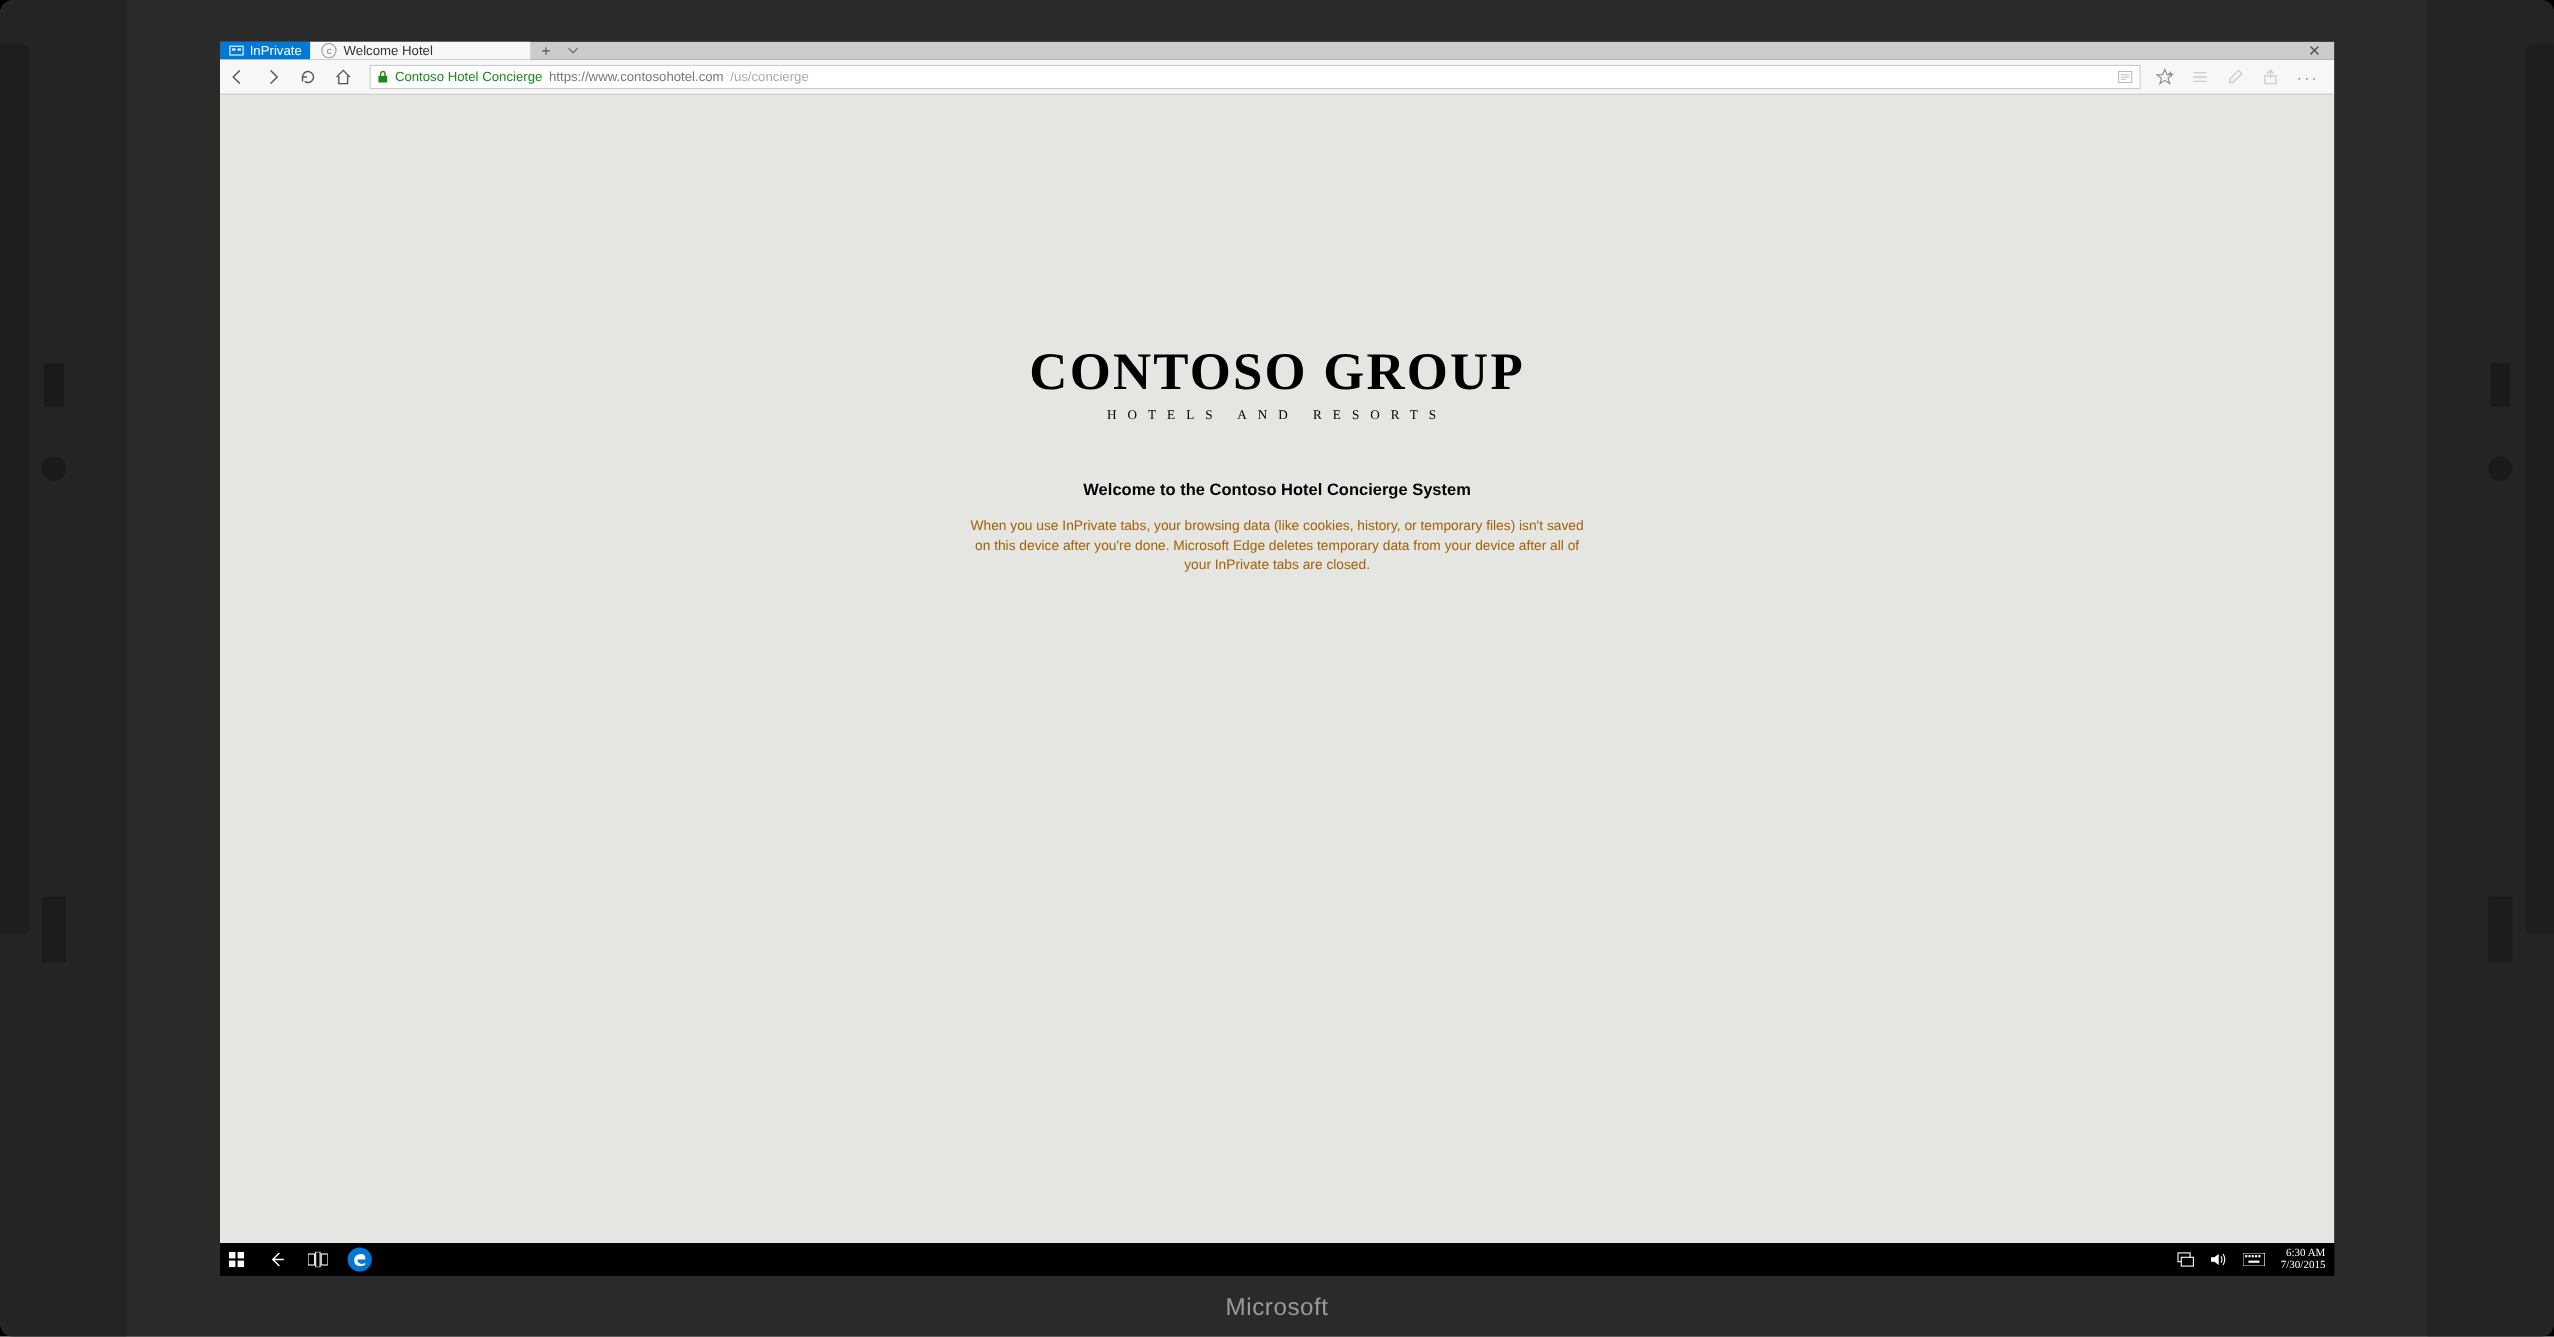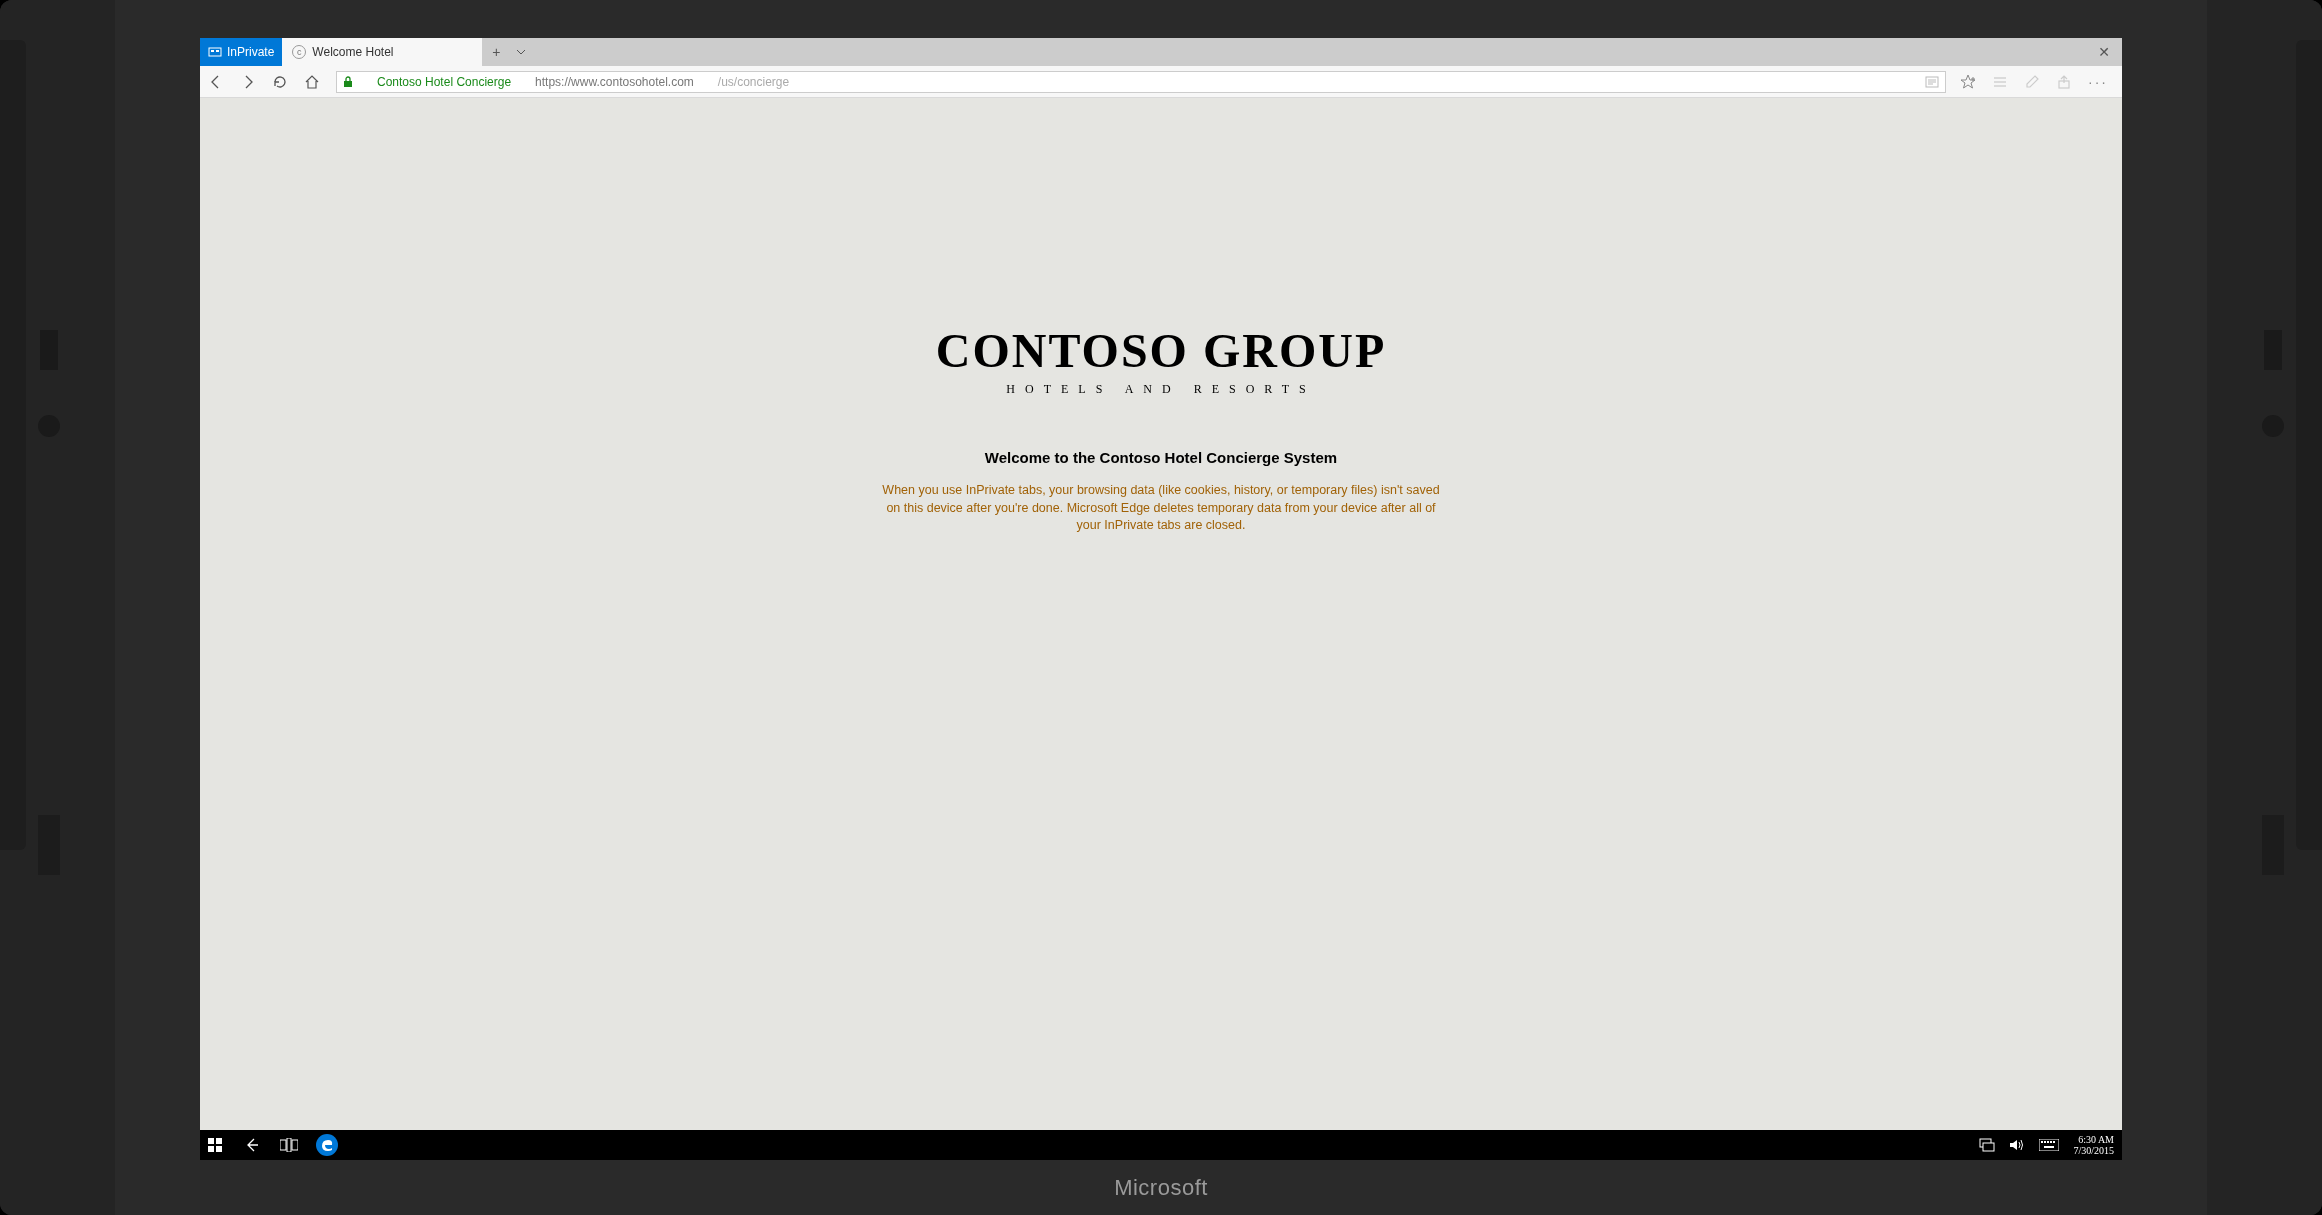--- a/index.html
+++ b/index.html
@@ -87,21 +87,21 @@
   left: 50%;
   transform: translateX(-50%);
   color: #9a9a9a;
   font-size: 22px;
   font-weight: 400;
   letter-spacing: 0.5px;
 }
 
 
 .tab-strip {
-  height: 28px;
+  height: 16px;
   background: #cccccc;
   display: flex;
   align-items: stretch;
 }
 .inprivate-badge {
   background: #0078d7;
   color: #fff;
   font-size: 12px;
   display: flex;
   align-items: center;
@@ -169,21 +169,21 @@
 .nav-icon { width: 18px; text-align: center; cursor: pointer; }
 .url-box {
   flex: 1;
   height: 22px;
   background: #fff;
   border: 1px solid #ccc;
   display: flex;
   align-items: center;
   padding: 0 6px;
   font-size: 12px;
-  gap: 24px;
+  gap: 6px;
 }
 .lock { color: #1a8a1a; font-size: 11px; }
 .site-label { color: #1a8a1a; }
 .url-text { color: #777; }
 .url-path { color: #aaa; }
 .right-controls {
   display: flex;
   align-items: center;
   gap: 16px;
   padding-right: 6px;

